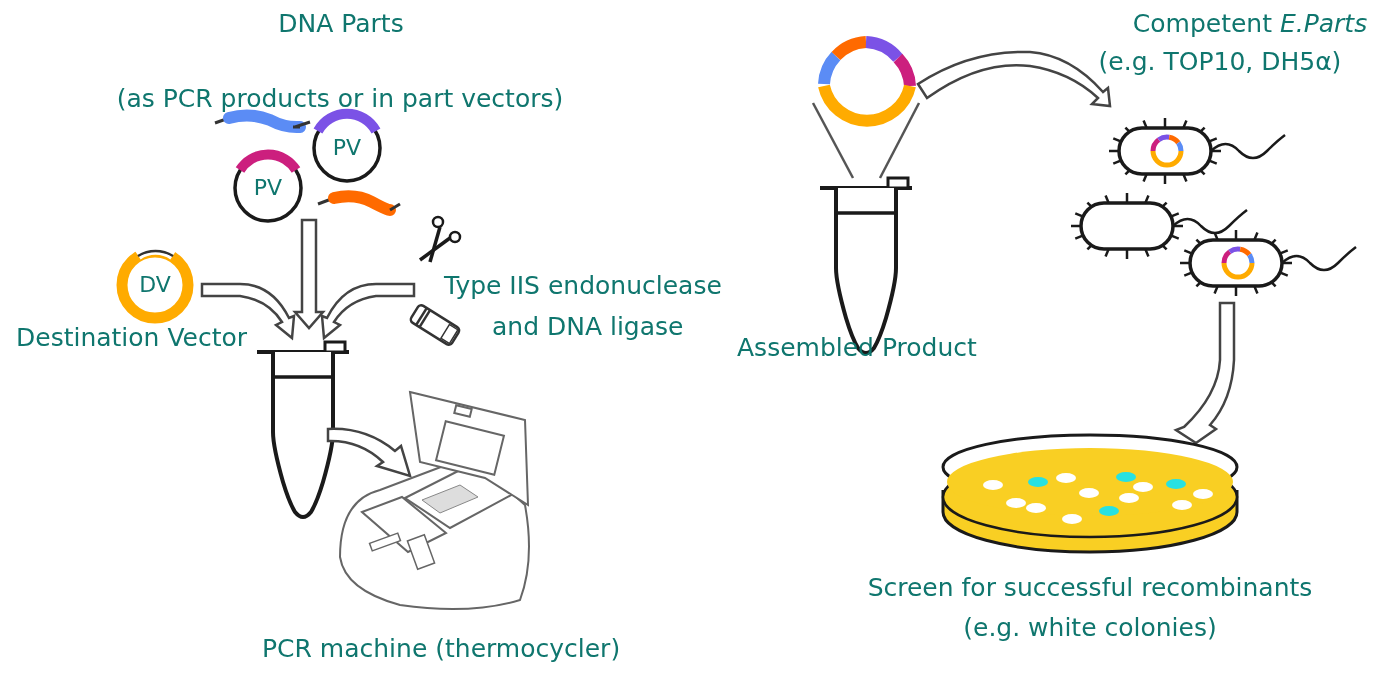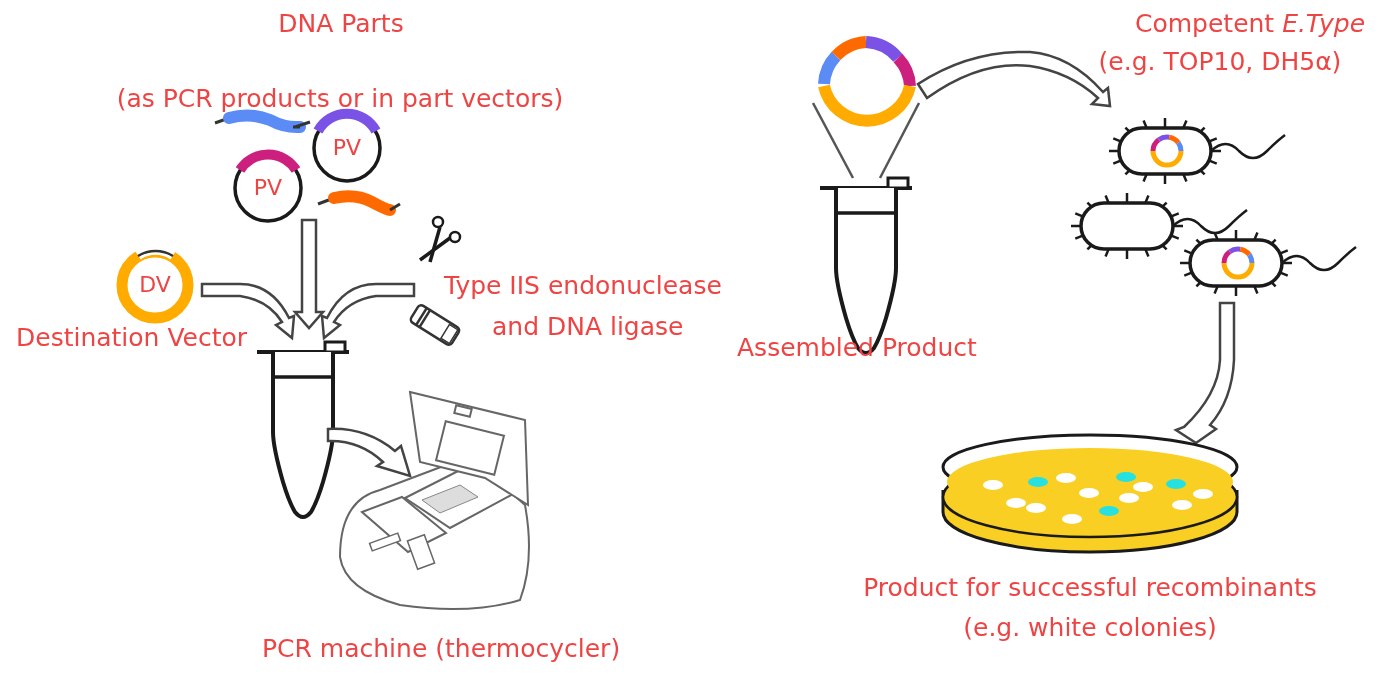--- a/index.html
+++ b/index.html
@@ -1,19 +1,19 @@
 <!DOCTYPE html>
 <html><head>
 <meta charset="utf-8">
 <style>
   html, body { margin: 0; padding: 0; background: #ffffff; }
   body { width: 1400px; height: 675px; position: relative; overflow: hidden;
          font-family: "DejaVu Sans", sans-serif; color: #111; }
   svg#diagram { position: absolute; left: 0; top: 0; }
-  .lbl { position: absolute; font-size: 25px; line-height: 32px; color: #ef4444;
+  .lbl { position: absolute; font-size: 25px; line-height: 32px; color: #0f766e;
          white-space: nowrap; text-align: center; font-family: "DejaVu Sans", sans-serif; }
   .lbl i { font-style: italic; }
   .small { font-size: 22px; }
 </style>
 </head>
 <body>
 
 <svg id="diagram" width="1400" height="675" viewBox="0 0 1400 675">
   <defs>
     <g id="tube">
@@ -217,16 +217,16 @@
 <div class="lbl" style="left:276px;top:8px;width:130px;">DNA Parts</div>
 <div class="lbl" style="left:90px;top:47px;width:500px;margin-top:36px;">(as PCR products or in part vectors)</div>
 <div class="lbl small" style="left:235px;top:172px;width:66px;">PV</div>
 <div class="lbl small" style="left:314px;top:132px;width:66px;">PV</div>
 <div class="lbl small" style="left:124px;top:269px;width:62px;">DV</div>
 <div class="lbl" style="left:16px;top:322px;width:260px;text-align:left;">Destination Vector</div>
 <div class="lbl" style="left:444px;top:270px;text-align:left;">Type IIS endonuclease</div>
 <div class="lbl" style="left:492px;top:311px;text-align:right;">and DNA ligase</div>
 <div class="lbl" style="left:262px;top:633px;text-align:right;">PCR machine (thermocycler)</div>
 <div class="lbl" style="left:737px;top:305px;text-align:left;margin-top:27px;">Assembled Product</div>
-<div class="lbl" style="left:1110px;top:8px;width:280px;"><span>Competent </span><i>E.Type</i></div>
+<div class="lbl" style="left:1110px;top:8px;width:280px;"><span>Competent </span><i>E.Parts</i></div>
 <div class="lbl" style="left:1080px;top:46px;width:280px;">(e.g. TOP10, DH5α)</div>
-<div class="lbl" style="left:840px;top:572px;width:500px;">Product for successful recombinants</div>
+<div class="lbl" style="left:840px;top:572px;width:500px;">Screen for successful recombinants</div>
 <div class="lbl" style="left:840px;top:612px;width:500px;">(e.g. white colonies)</div>
 
 </body></html>

